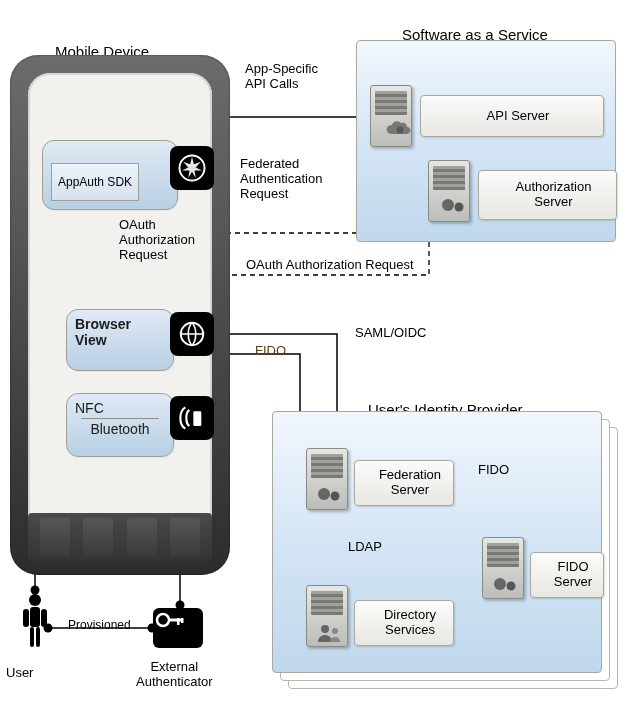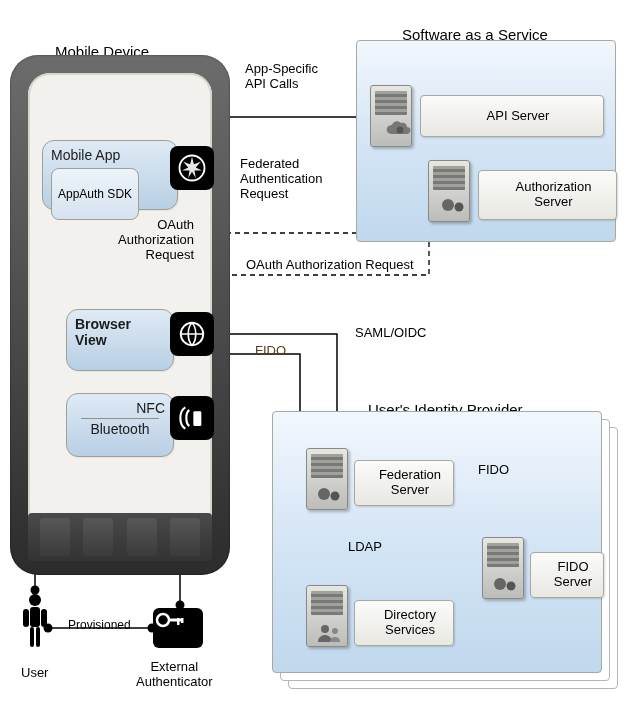--- a/index.html
+++ b/index.html
@@ -42,23 +42,23 @@
   .card {
     position: absolute;
     border: 1px solid #9ea096;
     border-radius: 12px;
     background: linear-gradient(#dfeaf5,#b8cfe4);
     padding: 6px 8px;
     box-shadow: 1px 1px 0 rgba(0,0,0,.05);
   }
   .card-title { font-size: 14px; color:#1c1c1c; white-space:nowrap; }
   .subpill {
-    display:inline-block; border:1px solid #9ea096; border-radius:8px;
+    display:inline-block; border:1px solid #9ea096; border-radius:0;
     background: linear-gradient(#edf4fa,#d5e2ef);
-    padding: 18px 6px; font-size:12px; margin-top:5px;
+    padding: 11px 6px; font-size:12px; margin-top:16px;
   }
   .icon-box {
     position:absolute; width:44px; height:44px; background:#000; border-radius:8px;
     display:flex; align-items:center; justify-content:center;
   }
   .icon-box svg { position:static; }
   .group {
     position:absolute;
     background: linear-gradient(#f2f7fd,#d4e5f5,#c0d8ed);
     border:1px solid #a7a9a0;
@@ -142,21 +142,20 @@
   <div class="phone-inner"></div>
   <div class="phone-dock">
     <div class="dock-col" style="left:12px"></div>
     <div class="dock-col" style="left:55px"></div>
     <div class="dock-col" style="right:55px"></div>
     <div class="dock-col" style="right:12px"></div>
   </div>
 </div>
 
 <div class="card" style="left:42px; top:140px; width:118px; height:56px;">
-  <div class="card-title">Mobile App</div>
   <div class="subpill">AppAuth SDK</div>
 </div>
 <div class="icon-box" style="left:170px; top:146px;">
   <svg width="30" height="30" viewBox="0 0 24 24">
       <circle cx="12" cy="12" r="10" fill="none" stroke="#fff" stroke-width="1.5"></circle>
       <path d="M12 3 L13.5 9 L19 7 L15 11.5 L20 14 L14 14 L15 20 L12 15 L9 20 L10 14 L4 14 L9 11.5 L5 7 L10.5 9 Z" fill="#fff" opacity=".9"></path>
     </svg>
 </div>
 
 <div class="card" style="left:66px; top:309px; width:90px; height:48px;font-weight:bold;">
@@ -164,21 +163,21 @@
 View</div>
 </div>
 <div class="icon-box" style="left:170px; top:312px;">
   <svg width="30" height="30" viewBox="0 0 24 24">
       <circle cx="12" cy="12" r="9" fill="none" stroke="#fff" stroke-width="1.5"></circle>
       <path d="M3 12h18 M12 3c4 4 4 14 0 18 M12 3c-4 4-4 14 0 18" stroke="#fff" fill="none" stroke-width="1.3"></path>
     </svg>
 </div>
 
 <div class="card" style="left:66px; top:393px; width:90px; height:50px;">
-  <div class="card-title" style="text-align:right">NFC</div>
+  <div class="card-title" style="text-align:left">NFC</div>
   <div style="border-top:1px solid #8f9188; margin:2px 6px"></div>
   <div class="card-title" style="text-align:center">Bluetooth</div>
 </div>
 <div class="icon-box" style="left:170px; top:396px;">
   <svg width="32" height="32" viewBox="0 0 24 24">
       <rect x="13" y="7" width="6" height="11" rx="1" fill="#fff"></rect>
       <path d="M10 6c-3 2-3 10 0 12 M7 4c-5 3-5 13 0 16" stroke="#fff" fill="none" stroke-width="1.6"></path>
     </svg>
 </div>
 
@@ -235,41 +234,41 @@
 <div class="server-box" style="left:530px; top:552px; width:60px; height:44px; white-space:pre-line">
   <span>FIDO
 Server</span>
 </div>
 
 <div class="annot" style="left:245px; top:62px; white-space:pre-line">App-Specific
 API Calls</div>
 <div class="annot" style="left:240px; top:157px; white-space:pre-line">Federated
 Authentication
 Request</div>
-<div class="annot" style="left:106px; top:218px; white-space:pre-line; text-align:right; width:88px">OAuth
+<div class="annot" style="left:119px; top:218px; white-space:pre-line; text-align:left; width:88px">OAuth
 Authorization
 Request</div>
 <div class="annot" style="left:246px; top:258px;">OAuth Authorization Request</div>
 <div class="annot" style="left:355px; top:326px;">SAML/OIDC</div>
 <div class="annot" style="left:255px; top:344px; color:#5b3a17">FIDO</div>
 <div class="annot" style="left:478px; top:463px;">FIDO</div>
 <div class="annot" style="left:348px; top:540px;">LDAP</div>
 <div class="annot small" style="left:68px; top:619px;">Provisioned</div>
 
 <div class="user-figure" style="left:20px; top:592px;">
   <svg width="30" height="58" viewBox="0 0 30 58">
       <circle cx="15" cy="8" r="6" fill="#000"></circle>
       <rect x="10" y="15" width="10" height="20" rx="3" fill="#000"></rect>
       <rect x="3" y="17" width="6" height="18" rx="3" fill="#000"></rect>
       <rect x="21" y="17" width="6" height="18" rx="3" fill="#000"></rect>
       <rect x="10" y="35" width="4" height="20" rx="2" fill="#000"></rect>
       <rect x="16" y="35" width="4" height="20" rx="2" fill="#000"></rect>
     </svg>
 </div>
-<div class="annot" style="left:21px; top:666px;">User</div>
+<div class="annot" style="left:6px; top:666px;">User</div>
 
 <div class="ext-auth-box" style="left:153px; top:608px;">
   <svg width="34" height="24" viewBox="0 0 34 24">
       <circle cx="10" cy="12" r="6" fill="none" stroke="#fff" stroke-width="2.5"></circle>
       <rect x="15" y="10.5" width="15" height="3" fill="#fff"></rect>
       <rect x="24" y="10" width="2.5" height="7" fill="#fff"></rect>
       <rect x="28" y="10" width="2.5" height="5" fill="#fff"></rect>
     </svg>
 </div>
 <div class="annot" style="left:136px; top:660px; white-space:pre-line; text-align:center">External

